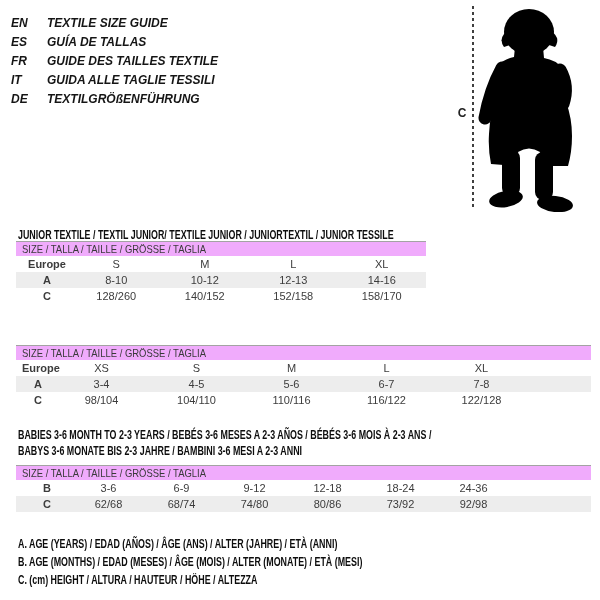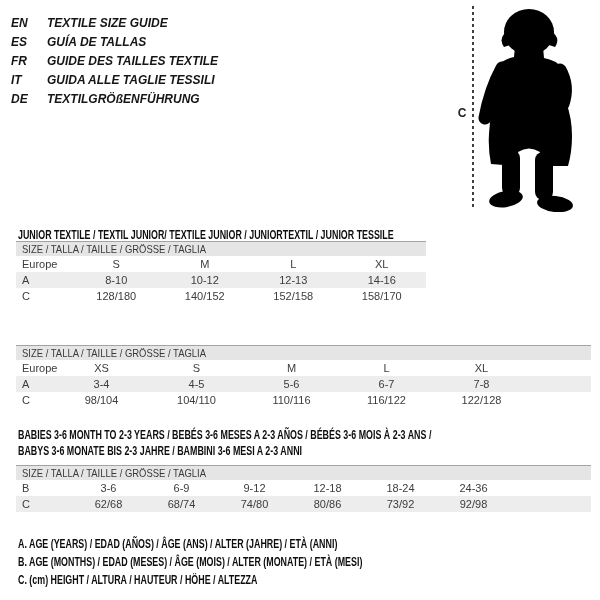--- a/index.html
+++ b/index.html
@@ -20,26 +20,26 @@
   .c-marker{position:absolute;left:452px;top:106px;width:20px;text-align:center;
     font-size:12px;font-weight:bold;color:#222;}
   .figure-svg{position:absolute;left:478px;top:2px;width:112px;height:210px;}
   
   .sec-title{position:absolute;left:18px;font-size:12px;font-weight:bold;color:#0d0d0d;
     line-height:16px;white-space:nowrap;}
   .cond{display:inline-block;transform:scaleX(0.74);transform-origin:0 50%;white-space:nowrap;}
   .cond86{display:inline-block;transform:scaleX(0.86);transform-origin:0 50%;white-space:nowrap;}
   .subsc{font-size:8px;vertical-align:-2px;}
   
-  .band{position:absolute;left:16px;height:15px;background:#e5e5e5;border-top:1px solid #a3a3a3;
+  .band{position:absolute;left:16px;height:15px;background:#f0abfc;border-top:1px solid #a3a3a3;
     box-sizing:border-box;font-size:11px;color:#3a3a3a;line-height:14px;padding-left:6px;}
   table.szt{position:absolute;left:16px;border-collapse:collapse;table-layout:fixed;}
   table.szt td{font-size:11px;color:#3c3c3c;height:16px;padding:0;text-align:center;
     white-space:nowrap;overflow:visible;}
-  table.szt td.lab{text-align:left;padding-left:6px;}
+  table.szt td.lab{text-align:center;padding-left:6px;font-weight:bold;}
   table.szt tr.shade td{background:#ededed;}
   
   .footnotes{position:absolute;left:18px;top:537px;text-decoration:underline;}
   .footnote{height:18px;font-size:12px;font-weight:bold;color:#0d0d0d;white-space:nowrap;}
 </style>
 </head>
 <body>
 
 <div id="stage">
 
@@ -107,21 +107,21 @@
     </tr>
     <tr class="shade">
       <td class="lab">A</td>
       <td>8-10</td>
       <td>10-12</td>
       <td>12-13</td>
       <td>14-16</td>
     </tr>
     <tr>
       <td class="lab">C</td>
-      <td>128/180</td>
+      <td>128/260</td>
       <td>140/152</td>
       <td>152/158</td>
       <td>158/170</td>
     </tr>
   </tbody>
     </table>
 
   <div class="band" style="top:345px;width:575px;">
     <span class="cond86">SIZE / TALLA / TAILLE / GRÖSSE / TAGLIA</span>
   </div>

